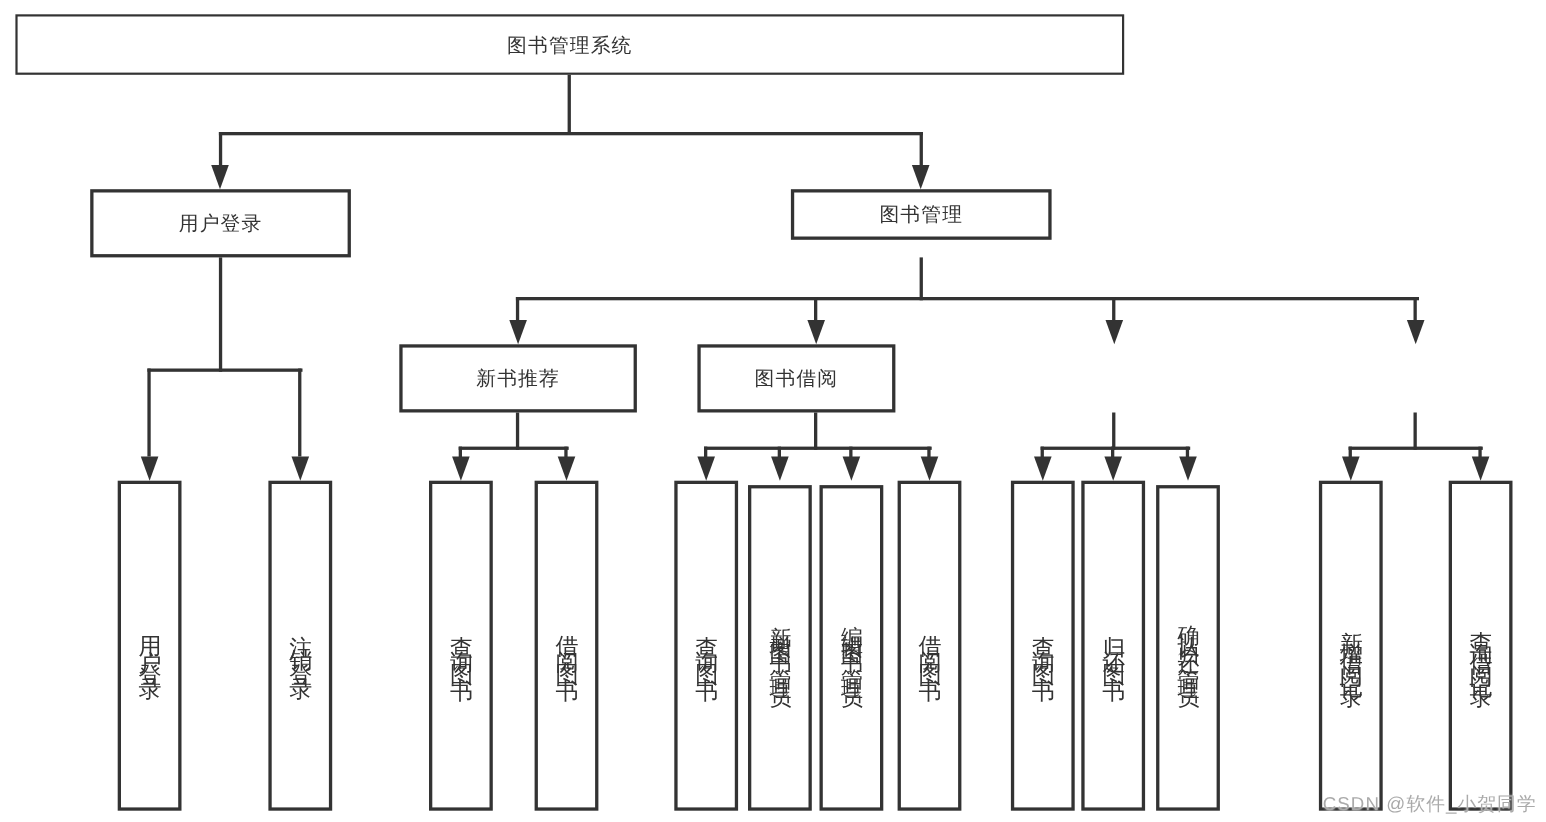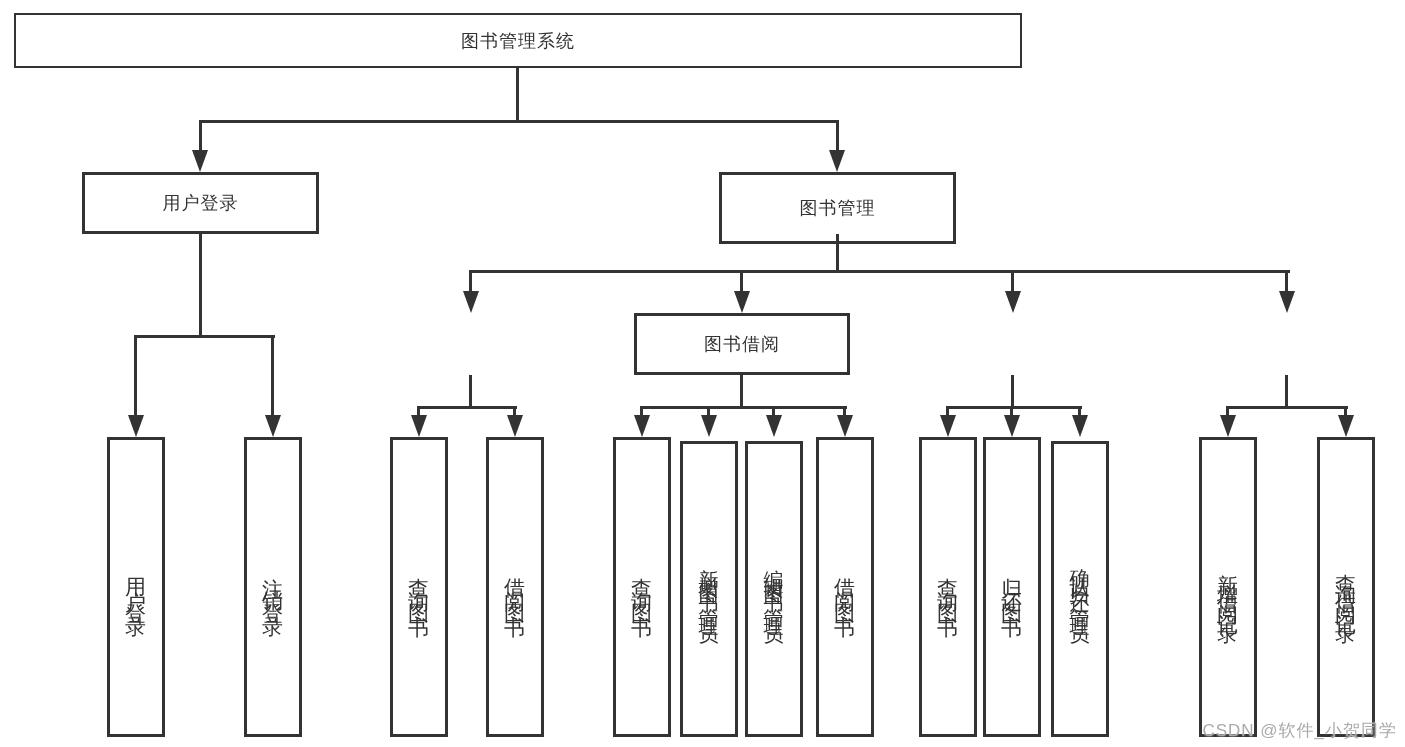--- a/index.html
+++ b/index.html
@@ -42,25 +42,28 @@
 
 <div class="stage">
 
   <div class="node root" style="left:14px;top:13px;width:1008px;height:55px;">
     <span class="label">图书管理系统</span>
   </div>
 
   <div class="node" style="left:82px;top:172px;width:237px;height:62px;">
     <span class="label">用户登录</span>
   </div>
-  <div class="node" style="left:719px;top:172px;width:237px;height:72px;">
+  <div class="node" style="left:719px;top:172px;width:237px;height:46px;">
     <span class="label">图书管理</span>
   </div>
 
-  <div class="node" style="left:634px;top:313px;width:216px;height:62px;">
+  <div class="node" style="left:363px;top:313px;width:216px;height:62px;">
+    <span class="label">新书推荐</span>
+  </div>
+  <div class="node" style="left:634px;top:313px;width:180px;height:62px;">
     <span class="label">图书借阅</span>
   </div>
 
   <div class="leaf" style="left:107px;">
     <span class="vlabel">用户登录</span>
   </div>
   <div class="leaf" style="left:244px;">
     <span class="vlabel">注销登录</span>
   </div>
 

